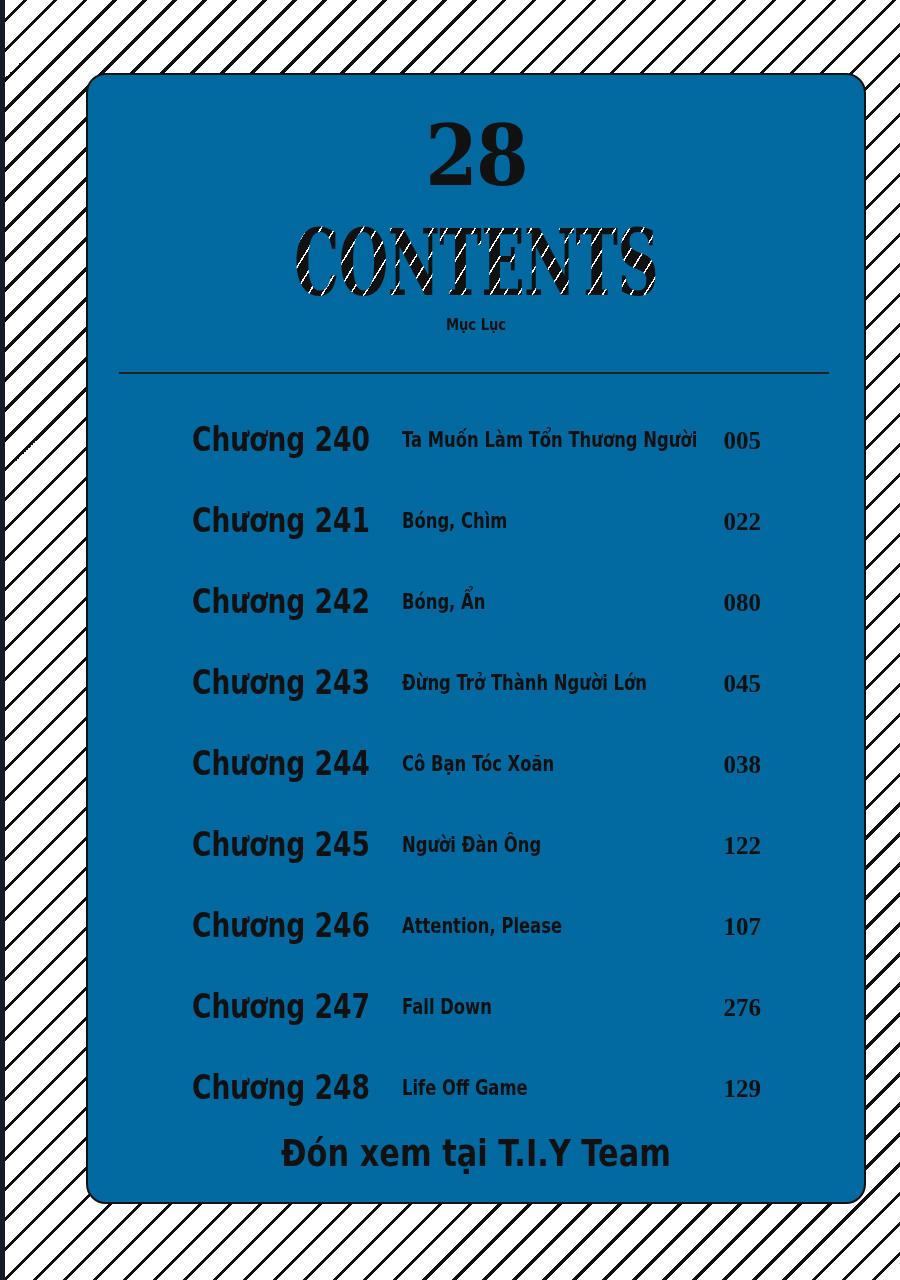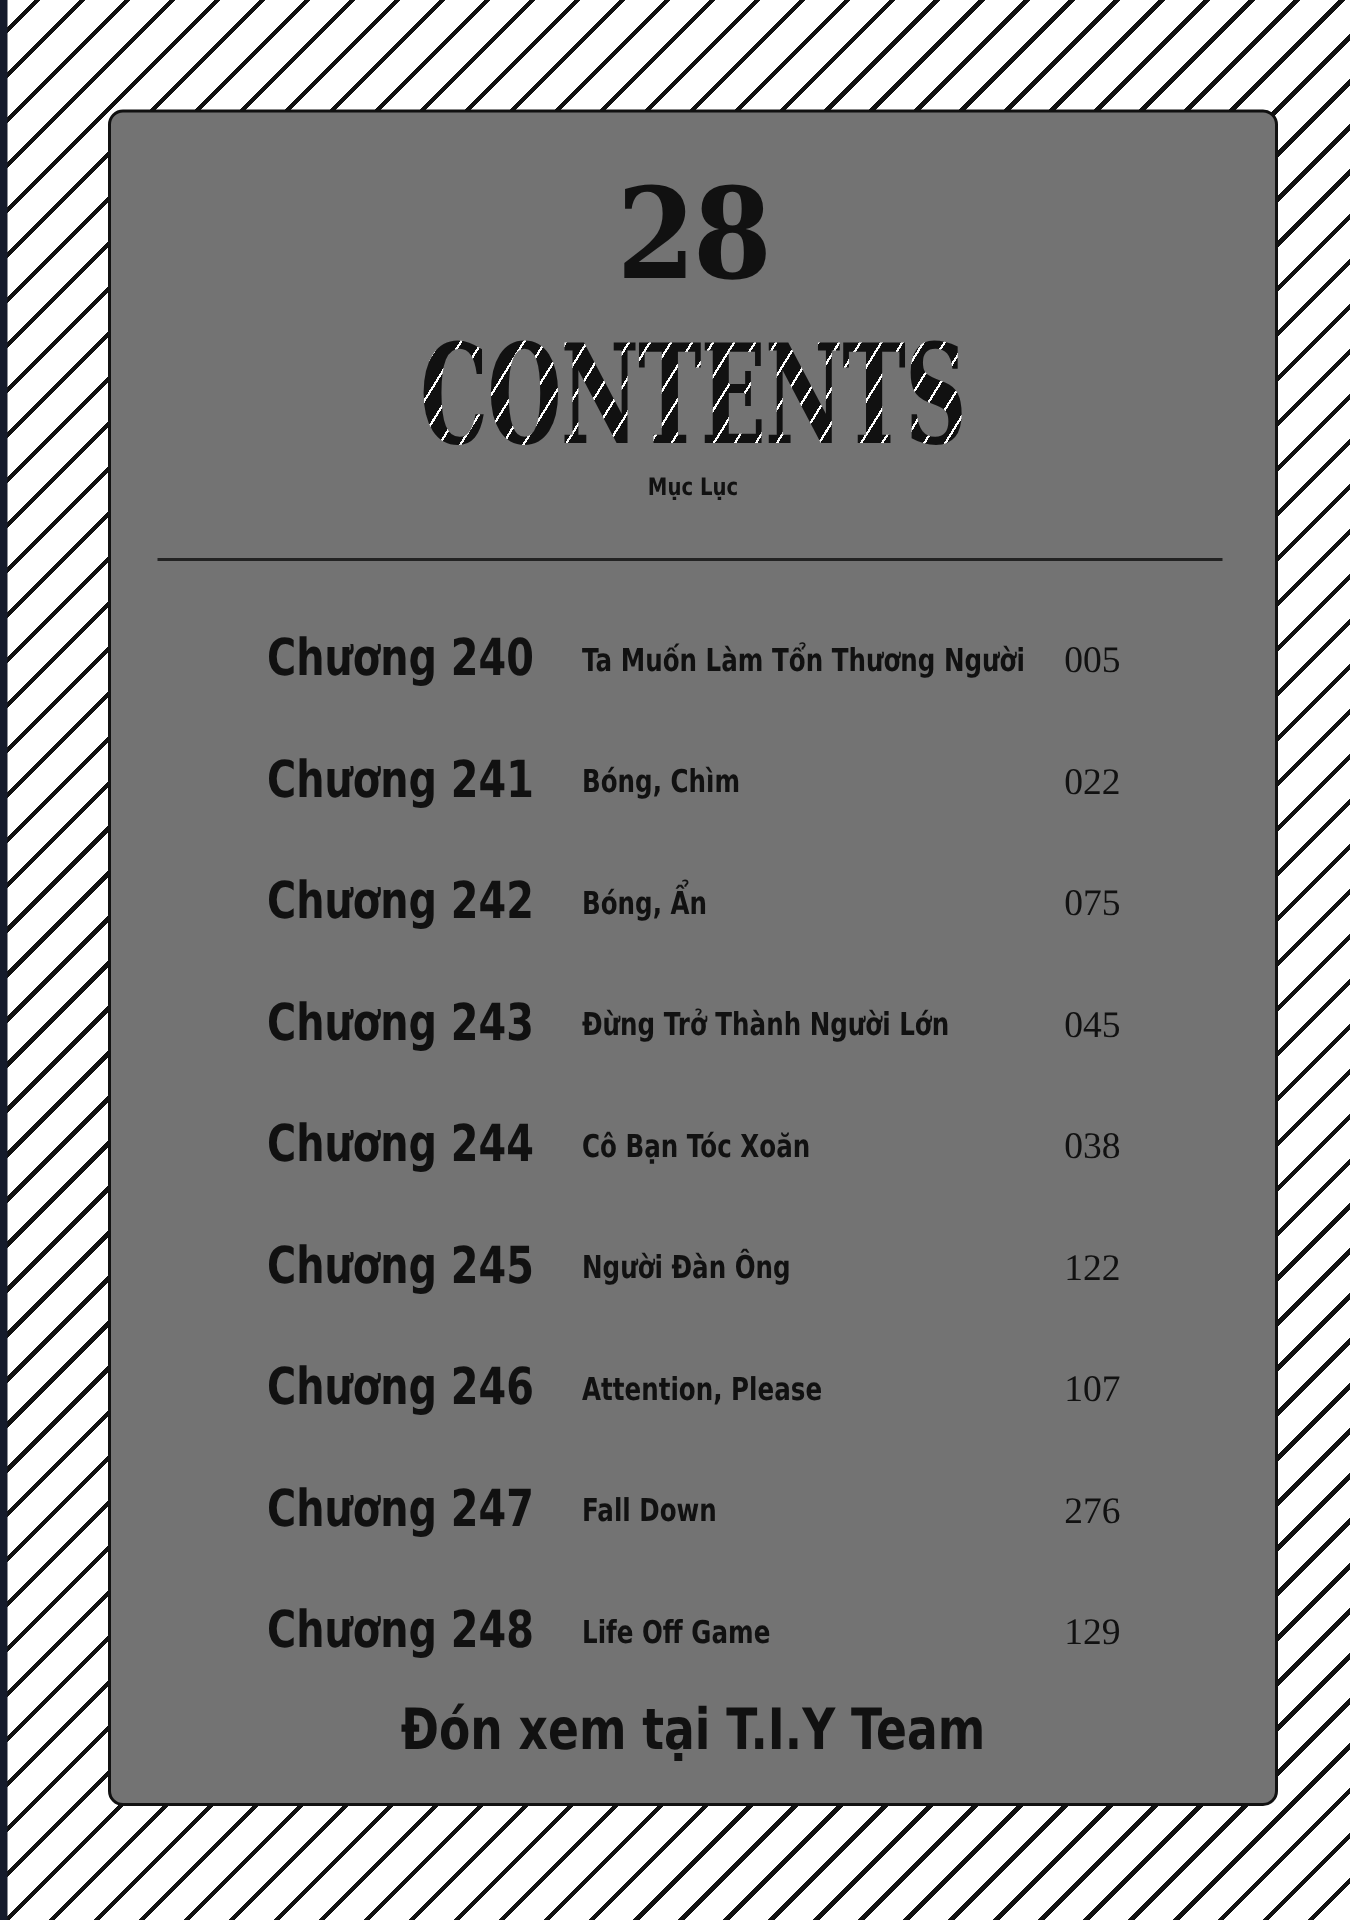--- a/index.html
+++ b/index.html
@@ -12,25 +12,25 @@
         #111111 17px, #111111 20px,
         #ffffff 20px, #ffffff 21.2px
       );
       font-family: "Liberation Sans", sans-serif;
     }
     .edge-strip {
       position: absolute; left: 0; top: 0; width: 5px; height: 1280px;
       background: #151b2b;
     }
     .panel {
-      position: absolute; left: 72px; top: 73px;
+      position: absolute; left: 86px; top: 73px;
       width: 776px; height: 1127px;
-      background: #737373;
+      background: #0369a1;
       border: 2.5px solid #111111;
-      border-radius: 10px;
+      border-radius: 20px;
     }
     .volume {
       position: absolute; left: 0; right: 0; top: 36px;
       text-align: center;
       font-family: "DejaVu Serif", serif;
       font-weight: bold;
       font-size: 84px; line-height: 90px;
       color: #111;
       transform: scaleX(0.9);
       letter-spacing: -2px;
@@ -88,20 +88,21 @@
       transform: scaleX(0.78);
       transform-origin: 0 50%;
       white-space: nowrap;
     }
     .pg {
       position: absolute; right: 103px; top: 12px;
       font-family: "Liberation Serif", serif;
       font-size: 25px; line-height: 28px;
       color: #111;
       white-space: nowrap;
+      font-weight: bold;
     }
     .footer {
       position: absolute; left: 0; right: 0; top: 1055px;
       text-align: center;
       font-family: "DejaVu Sans", sans-serif;
       font-weight: bold;
       font-size: 38px; line-height: 46px;
       color: #111;
       transform: scaleX(0.8);
       white-space: nowrap;
@@ -125,21 +126,21 @@
       <span class="pg">005</span>
     </div>
     <div class="row" style="top:81px">
       <span class="ch">Chương 241</span>
       <span class="ttl">Bóng, Chìm</span>
       <span class="pg">022</span>
     </div>
     <div class="row" style="top:162px">
       <span class="ch">Chương 242</span>
       <span class="ttl">Bóng, Ẩn</span>
-      <span class="pg">075</span>
+      <span class="pg">080</span>
     </div>
     <div class="row" style="top:243px">
       <span class="ch">Chương 243</span>
       <span class="ttl">Đừng Trở Thành Người Lớn</span>
       <span class="pg">045</span>
     </div>
     <div class="row" style="top:324px">
       <span class="ch">Chương 244</span>
       <span class="ttl">Cô Bạn Tóc Xoăn</span>
       <span class="pg">038</span>

